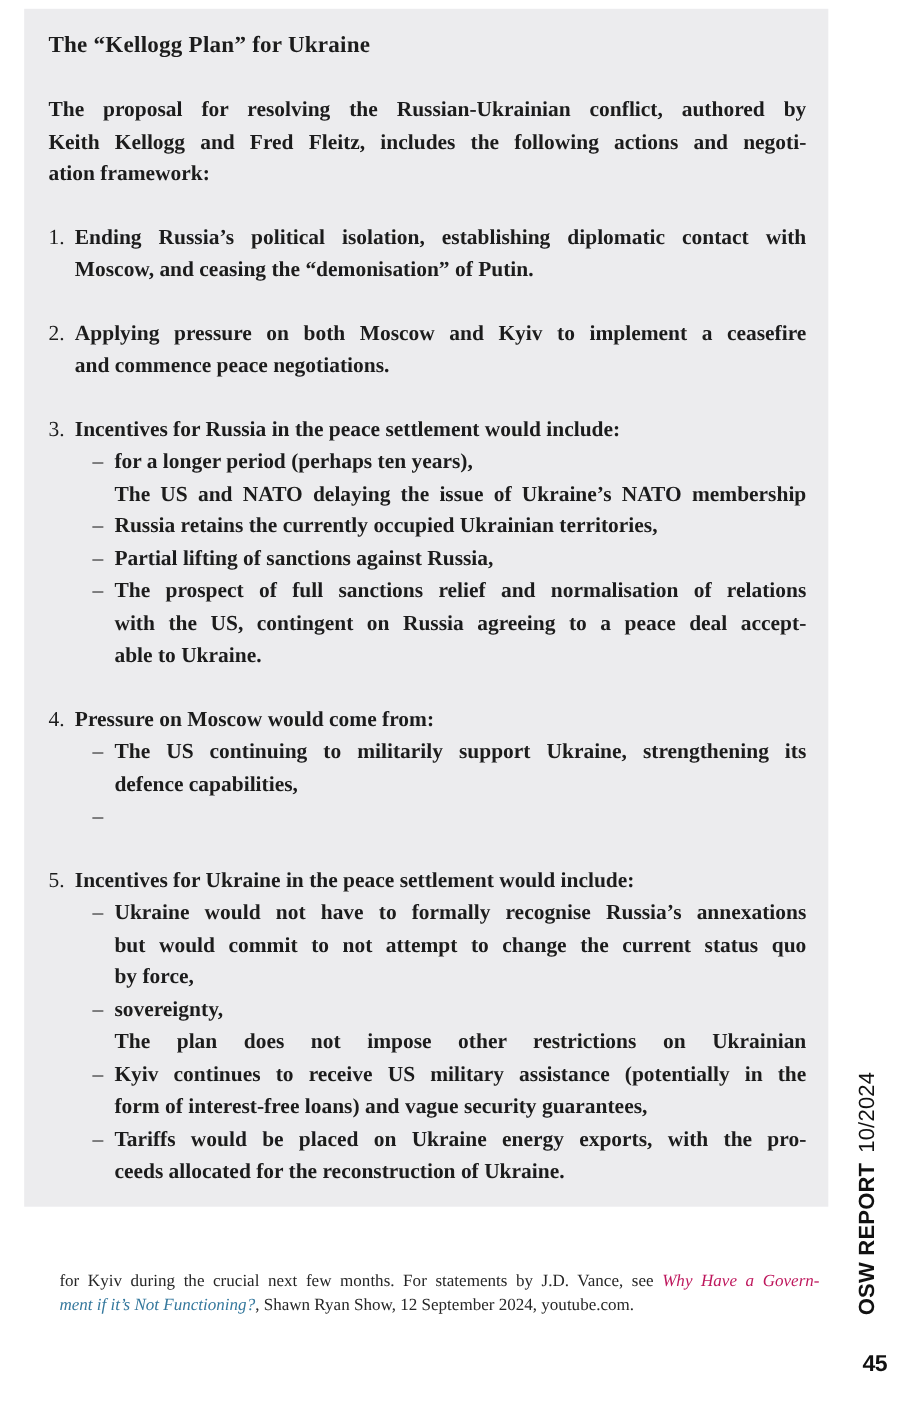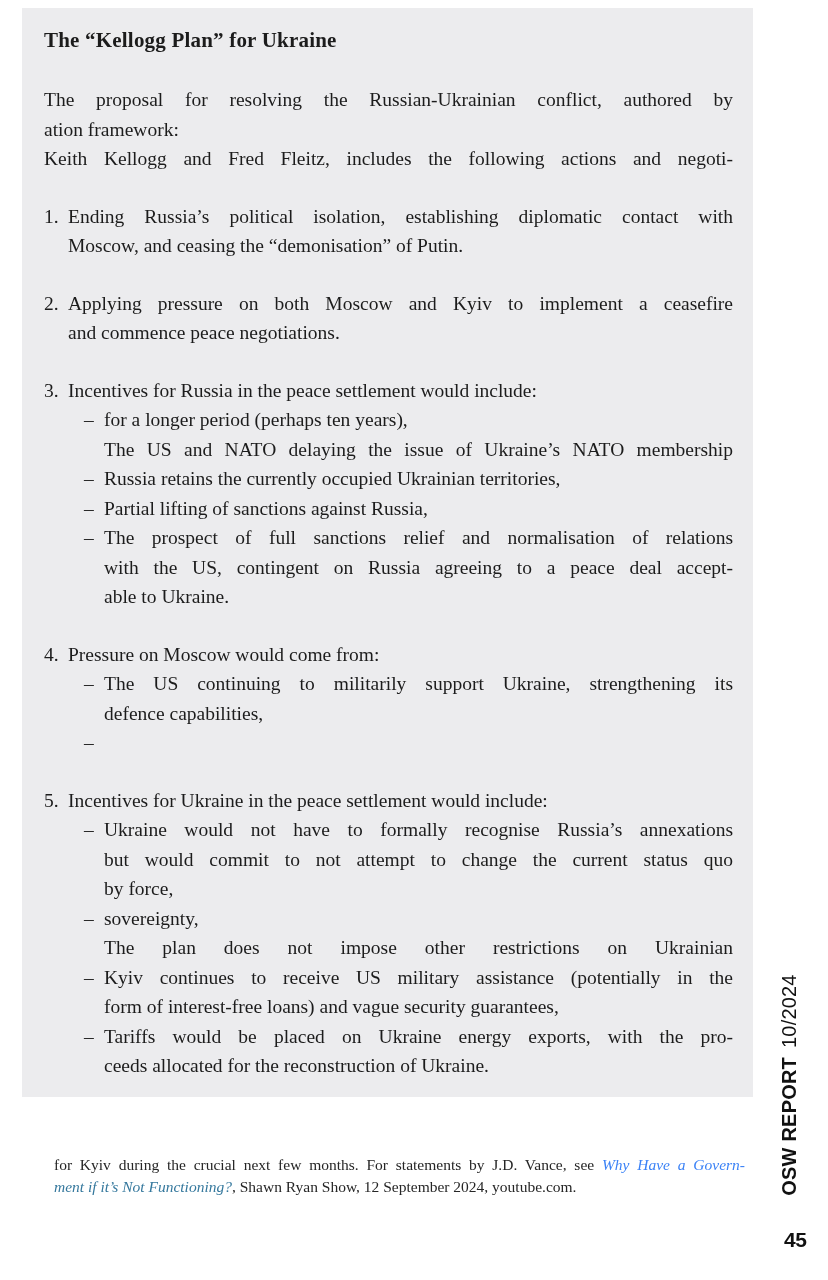--- a/index.html
+++ b/index.html
@@ -14,21 +14,21 @@
   .box-title {
     font-weight:bold; font-size:21px; line-height:24px; margin-bottom:33px;
     letter-spacing:0.2px;
   }
   .para { font-size:19.5px; line-height:29.5px; }
   .num-item { display:flex; margin-top:28px; font-size:19.5px; line-height:29.5px; }
   .marker  { flex:0 0 24px; }
   .content { flex:1 1 auto; min-width:0; }
   .sub-item { display:flex; margin-left:16px; }
   .smarker { flex:0 0 20px; }
-  .jline { text-align:justify; text-align-last:justify; }
+  .jline { text-align:justify; text-align-last:justify;font-weight:bold; }
   .jline.last { text-align-last:left; }
   .footnote {
     position:absolute; left:54px; top:1154px; width:691px;
     font-size:15.5px; line-height:22px; color:#262626;
   }
   .fline.j { text-align:justify; text-align-last:justify; }
   .flink { font-style:italic; }
   .sidebar {
     position:absolute; left:789px; top:1085px; white-space:nowrap;
     transform:translate(-50%,-50%) rotate(-90deg);
@@ -47,22 +47,22 @@
 <body>
 
 <div class="page" style="background: rgb(255, 255, 255);">
 
   <div class="gray-box" style="background: rgb(236, 236, 238);">
 
     <div class="box-title">The “Kellogg Plan” for Ukraine</div>
 
     <div class="para">
       <div class="jline">The proposal for resolving the Russian-Ukrainian conflict, authored by</div>
+      <div class="jline">Keith Kellogg and Fred Fleitz, includes the following actions and negoti-</div>
       <div class="jline last">ation framework:</div>
-      <div class="jline">Keith Kellogg and Fred Fleitz, includes the following actions and negoti-</div>
     </div>
 
     <div class="num-item">
       <div class="marker">1.</div>
       <div class="content">
         <div class="jline">Ending Russia’s political isolation, establishing diplomatic contact with</div>
         <div class="jline last">Moscow, and ceasing the “demonisation” of Putin.</div>
       </div>
     </div>
 
@@ -159,21 +159,21 @@
             <div class="jline">Tariffs would be placed on Ukraine energy exports, with the pro-</div>
             <div class="jline last">ceeds allocated for the reconstruction of Ukraine.</div>
           </div>
         </div>
       </div>
     </div>
 
   </div>
 
   <div class="footnote">
-    <div class="fline j"><span>for Kyiv during the crucial next few months. For statements by J.D. Vance, see </span><span class="flink" style="color: #3b82f6;">Why Have a Govern-</span></div>
+    <div class="fline j"><span>for Kyiv during the crucial next few months. For statements by J.D. Vance, see </span><span class="flink" style="color: #be185d;">Why Have a Govern-</span></div>
     <div class="fline"><span class="flink" style="color: rgb(53, 120, 157); margin-top: 16px;">ment if it’s Not Functioning?</span><span>, Shawn Ryan Show, 12 September 2024, youtube.com.</span></div>
   </div>
 
   <div class="sidebar">
     <span class="report">OSW REPORT</span><span class="issue">10/2024</span>
   </div>
 
   <div class="page-num">45</div>
 
 </div>

